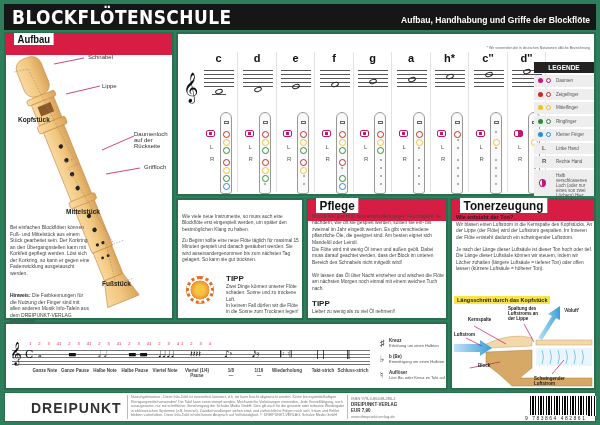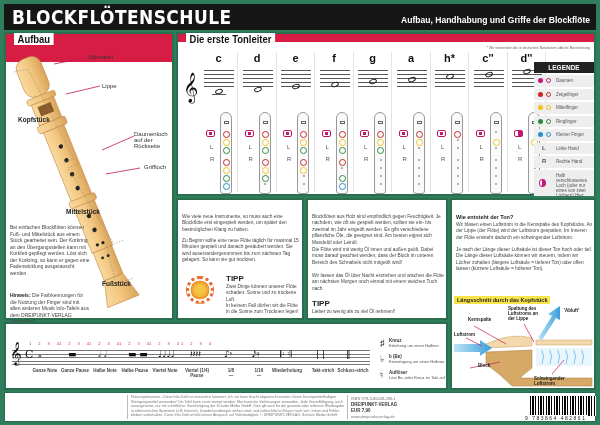--- a/index.html
+++ b/index.html
@@ -1,21 +1,21 @@
 <!DOCTYPE html>
 <html><head>
 <meta charset="utf-8">
 <style>
 *{box-sizing:border-box;margin:0;padding:0}
 body{width:600px;height:425px;background:#2e7d5b;font-family:"Liberation Sans",sans-serif;position:relative;overflow:hidden;color:#333}
 .header{position:absolute;left:4px;top:4px;width:592px;height:26px;background:#161616;}
 .header .title{position:absolute;left:8px;top:1px;font-family:"DejaVu Sans",sans-serif;font-weight:bold;font-size:20px;color:#fff;letter-spacing:0.5px;transform:scaleX(0.85);transform-origin:left}
 .header .subtitle{position:absolute;right:6px;top:10px;font-size:9.5px;color:#fff;font-weight:bold;transform:scaleX(0.9);transform-origin:right}
 .panel{position:absolute;background:#fff;border:2px solid #2a6e4f}
-.ph{position:relative;height:28px;background:#d81d45;}
+.ph{position:relative;height:21px;background:#d81d45;}
 .ph span{position:absolute;left:8px;top:-1px;background:#fff;color:#111;font-weight:bold;font-size:10.5px;padding:0 4px;height:12px;line-height:12px;transform:scaleX(0.9);transform-origin:left}
 .ph span.big{font-size:13px;height:15px;line-height:15px;top:-2px}
 .lbl{position:absolute;font-size:6px;color:#333;white-space:nowrap}
 .lbl.b{font-weight:bold;font-size:6.5px;color:#222}
 .small{font-size:5px;line-height:6.5px;color:#444}
 
 .col{position:absolute;top:52px;width:56px;height:140px;border-right:1px solid #e2e2e2}
 .note-name{position:absolute;top:0;width:100%;text-align:center;font-weight:bold;font-size:11px;color:#111}
 .staff{position:absolute;top:18px;left:12px;width:32px;height:18px}
 .staff i{position:absolute;left:0;width:100%;height:1px;background:#555}
@@ -97,23 +97,20 @@
   <div class="lbl b" style="left:60px;top:174px">Mittelstück</div>
   <div class="lbl b" style="left:96px;top:246px">Fußstück</div>
   <div class="small" style="position:absolute;left:4px;top:190px;width:82px">Bei einfachen Blockflöten können Fuß- und Mittelstück aus einem Stück gearbeitet sein. Der Korkring an den Übergangsstellen kann mit Korkfett gepflegt werden. Löst sich der Korkring, so kann er gegen eine Fadenwicklung ausgetauscht werden.</div>
   <div class="small" style="position:absolute;left:4px;top:258px;width:80px">
     <b style="color:#222">Hinweis:</b>
     <span>Die Farbkennungen für die Nutzung der Finger sind mit allen anderen Musik Info-Tafeln aus dem DREIPUNKT-VERLAG kompatibel!</span>
   </div>
 </div>
 
 <div class="panel" style="left:176px;top:32px;width:420px;height:164px;">
-  <div class="ph" style="height:8px">
-      <span class="">Die erste Tonleiter</span>
-    </div>
   <div style="position:absolute;right:4px;top:12px;font-size:3.5px;color:#666">* Wir verwenden die in deutschen Notationen übliche Bezeichnung</div>
 </div>
 
 <div style="position:absolute;left:178px;top:0;width:356px;height:200px">
 
   <div style="position:absolute;left:5px;top:72px;font-size:26px;color:#111;font-family:'DejaVu Serif',serif">𝄞</div>
 </div>
 
 <div id="scale" style="position:absolute;left:178px;top:0;width:356px;height:200px">
     <div class="col" style="left: 22px; width: 38px; top: 52px;">
@@ -353,28 +350,34 @@
 <div class="panel" style="left:176px;top:198px;width:128px;height:122px;">
   <div class="txt" style="position:absolute;left:4px;top:14px;width:120px">Wie viele neue Instrumente, so muss auch eine Blockflöte erst eingespielt werden, um später den bestmöglichen Klang zu haben.</div>
   <div class="txt" style="position:absolute;left:4px;top:38px;width:120px">Zu Beginn sollte eine neue Flöte täglich für maximal 15 Minuten gespielt und danach gesäubert werden. Sie wird auseinandergenommen bis zum nächsten Tag gelagert. So kann sie gut trocknen.</div>
   <div style="position:absolute;left:8px;top:76px;width:28px;height:28px;border-radius:50%;border:3px dotted #e8682a;background:radial-gradient(circle,#f5c542 30%,#f0902c 60%,#fff 62%)"></div>
   <div class="tipp" style="position:absolute;left:48px;top:74px">TIPP</div>
   <div class="txt" style="position:absolute;left:48px;top:84px;width:74px">Zwei Dinge können unserer Flöte schaden: Sonne und zu trockene Luft.</div>
   <div class="txt" style="position:absolute;left:48px;top:103px;width:76px">In keinem Fall dürfen wir die Flöte in die Sonne zum Trocknen legen!</div>
 </div>
 
 <div class="panel" style="left:306px;top:198px;width:142px;height:122px;">
+  <div class="ph">
+      <span class="big">Pflege</span>
+    </div>
   <div class="txt" style="position:absolute;left:4px;top:14px;width:134px">Blockflöten aus Holz sind empfindlich gegen Feuchtigkeit. Je nachdem, wie oft sie gespielt werden, sollten sie ein- bis zweimal im Jahr eingeölt werden. Es gibt verschiedene pflanzliche Öle, die geeignet sind. Am besten eignet sich Mandelöl oder Leinöl.</div>
   <div class="txt" style="position:absolute;left:4px;top:47px;width:134px">Die Flöte wird mit wenig Öl innen und außen geölt. Dabei muss darauf geachtet werden, dass der Block im unteren Bereich des Schnabels nicht mitgeölt wird!</div>
   <div class="txt" style="position:absolute;left:4px;top:73px;width:134px">Wir lassen das Öl über Nacht einziehen und wischen die Flöte am nächsten Morgen noch einmal mit einem weichen Tuch nach.</div>
   <div class="tipp" style="position:absolute;left:4px;top:99px">TIPP</div>
   <div class="txt" style="position:absolute;left:4px;top:109px;width:134px">Lieber zu wenig als zu viel Öl nehmen!!</div>
 </div>
 
 <div class="panel" style="left:450px;top:198px;width:146px;height:192px;">
+  <div class="ph">
+      <span class="big">Tonerzeugung</span>
+    </div>
   <div style="position:absolute;left:4px;top:14px;font-size:5.5px;font-weight:bold;color:#222">Wie entsteht der Ton?</div>
   <div class="txt" style="position:absolute;left:4px;top:22px;width:138px">Wir blasen einen Luftstrom in die Kernspalte des Kopfstücks. An der Lippe (der Flöte) wird der Luftstrom gespalten. Im Inneren der Flöte entsteht dadurch ein schwingender Luftstrom.</div>
   <div class="txt" style="position:absolute;left:4px;top:47px;width:138px">Je nach der Länge dieser Luftsäule ist dieser Ton hoch oder tief. Die Länge dieser Luftsäule können wir steuern, indem wir Löcher zuhalten (längere Luftsäule = tieferer Ton) oder offen lassen (kürzere Luftsäule = höherer Ton).</div>
   <div class="ybar" style="position:absolute;left:2px;top:96px">Längsschnitt durch das Kopfstück</div>
   <svg style="position:absolute;left:0;top:104px" width="142" height="84" viewBox="0 0 142 84">
     <defs>
       <linearGradient id="blue" x1="0" x2="1">
           <stop offset="0" stop-color="#bfe3f7"></stop>
           <stop offset="1" stop-color="#3a9fd8"></stop>
         </linearGradient>
@@ -490,20 +493,21 @@
     <span style="position:absolute;left:9px;top:5px;font-size:4px;color:#555;white-space:nowrap">Erniedrigung um einen Halbton</span>
   </div>
   <div style="position:absolute;left:374px;top:46px;width:68px">
     <span style="position:absolute;left:0;top:0;font-size:9px;color:#222">♮</span>
     <b style="position:absolute;left:9px;top:0;font-size:4.5px">Auflöser</b>
     <span style="position:absolute;left:9px;top:5px;font-size:4px;color:#555;white-space:nowrap">Löst Be- oder Kreuz im Takt auf</span>
   </div>
 </div>
 
 <div class="footer">
+  <div style="position:absolute;left:26px;top:7px;font-size:14px;font-weight:bold;color:#333;letter-spacing:1px">DREIPUNKT</div>
   <div style="position:absolute;left:122px;top:2px;width:1px;height:24px;background:#bbb"></div>
   <div style="position:absolute;left:126px;top:2px;width:214px;font-size:3.6px;line-height:4.6px;color:#777">Nutzungshinweise - Diese Info-Tafel ist wasserfest laminiert, d.h. sie kann feucht abgewischt werden. Keine lösungsmittelhaltigen Reinigungsmittel verwenden! Die Tafel kann sonst stumpf werden. Mechanische Verletzungen vermeiden. Jede Vervielfältigung, auch auszugsweise, nur mit schriftlicher Genehmigung der Schulze Media GmbH. Dies gilt auch für die gesamte oder teilweise Wiedergabe in elektronischen Systemen (z.B. Internet). Zuwiderhandlungen ziehen straf- und zivilrechtliche Folgen nach sich. Irrtum und Fehler bleiben vorbehalten. Diese Info-Tafel erhebt keinen Anspruch auf Vollständigkeit. © DREIPUNKT-VERLAG, Schulze Media GmbH</div>
   <div style="position:absolute;left:342px;top:2px;width:1px;height:24px;background:#bbb"></div>
   <div style="position:absolute;left:346px;top:3px;font-size:4px;color:#777">ISBN 978-3-86448-286-1</div>
   <div style="position:absolute;left:346px;top:9px;font-size:4.5px;font-weight:bold;color:#333">DREIPUNKT-VERLAG</div>
   <div style="position:absolute;left:346px;top:15px;font-size:4.5px;font-weight:bold;color:#333">EUR 7,90</div>
   <div style="position:absolute;left:346px;top:21px;font-size:4px;color:#777">www.dreipunkt-verlag.de</div>
   <div class="barcode"></div>
   <div style="position:absolute;left:518px;top:22px;font-size:5px;color:#222;letter-spacing:1.5px;background:#fff;padding:0 2px">9 783864 482861</div>
 </div>

